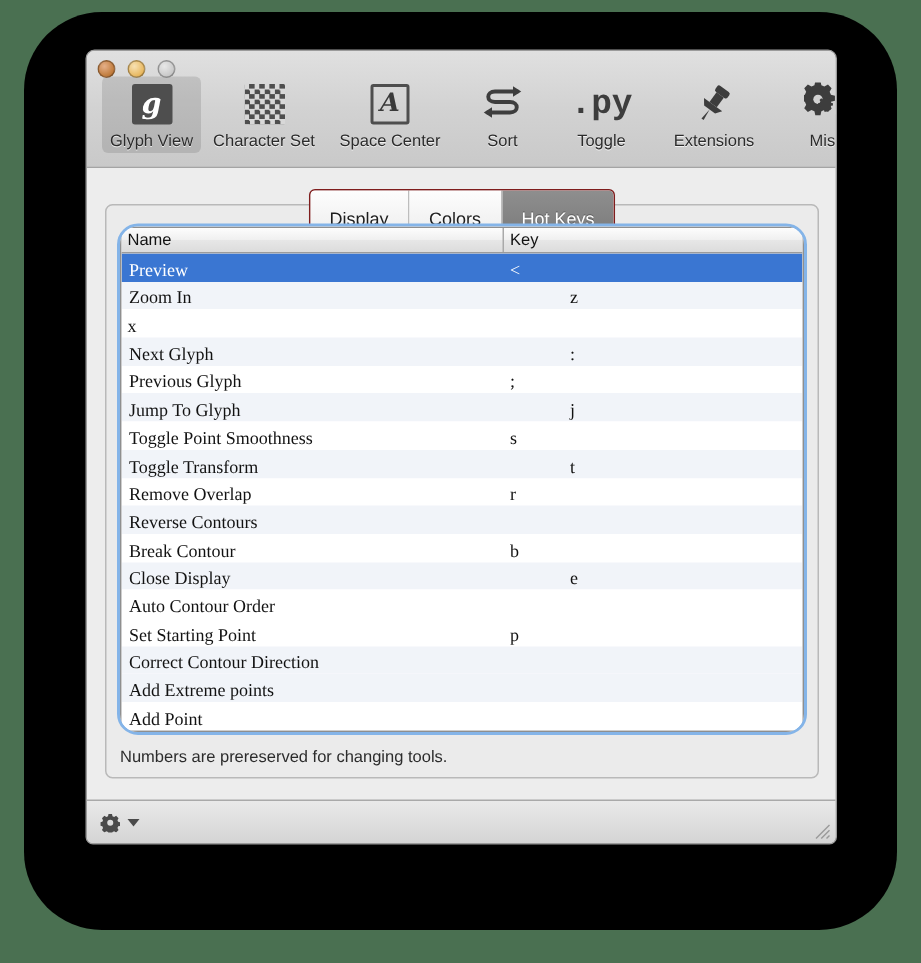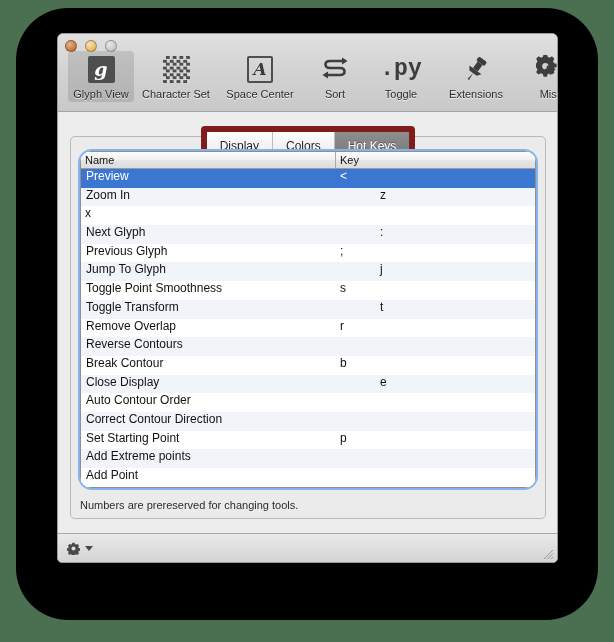--- a/index.html
+++ b/index.html
@@ -115,21 +115,21 @@
     background: #ebebeb;
   }
   .tabbar {
     position: absolute;
     left: 0; right: 0; top: -11px;
     display: flex; justify-content: center;
   }
   .tabs {
     display: flex;
     height: 40px;
-    border: 6px solid #7f1d1d;
+    border: 1px solid #7f1d1d;
     border-radius: 4px;
     overflow: hidden;
     box-shadow: 0 1px 1px rgba(0,0,0,.14);
     background: #fbfbfb;
   }
   .tab {
     padding: 0 13px;
     display: flex; align-items: center;
     font-size: 12px; color: #1e1e1e;
     background: linear-gradient(to bottom, #fdfdfd, #e9e9e9);
@@ -172,24 +172,25 @@
     padding-left: 4px;
     position: relative;
     cursor: default;
   }
   .th.name { width: 255px; border-right: 1px solid #a9a9a9; }
   .th.key  { flex: 1; }
   .tbody { flex: 1 1 auto; overflow: hidden; }
   .row {
     display: flex;
     height: 18.7px;
-    align-items: flex-start;
+    align-items: flex-end;
     font-size: 12px;
     color: #121212;
     cursor: default;
+    font-family: Liberation Serif, serif;
   }
   .row.odd  { background: #ffffff; }
   .row.even { background: #f1f4f9; gap: 40px; }
   .row.selected { background: #3a76d2; color: #ffffff; }
   .cell-name { width: 255px; padding-left: 5px; white-space: nowrap; overflow: hidden; }
   .cell-key  { flex: 1; padding-left: 4px; white-space: nowrap; }
 
   .hint {
     position: absolute;
     left: 9px; bottom: 7px;
@@ -376,27 +377,27 @@
                   <div class="cell-key">b</div>
                 </div>
                 <div class="row even">
                   <div class="cell-name">Close Display</div>
                   <div class="cell-key">e</div>
                 </div>
                 <div class="row odd">
                   <div class="cell-name">Auto Contour Order</div>
                   <div class="cell-key"></div>
                 </div>
-                <div class="row even">
-                  <div class="cell-name">Correct Contour Direction</div>
-                  <div class="cell-key"></div>
-                </div>
                 <div class="row odd">
                   <div class="cell-name">Set Starting Point</div>
                   <div class="cell-key">p</div>
+                </div>
+                <div class="row even">
+                  <div class="cell-name">Correct Contour Direction</div>
+                  <div class="cell-key"></div>
                 </div>
                 <div class="row even">
                   <div class="cell-name">Add Extreme points</div>
                   <div class="cell-key"></div>
                 </div>
                 <div class="row odd">
                   <div class="cell-name">Add Point</div>
                   <div class="cell-key"></div>
                 </div>
                 <div class="row even">

